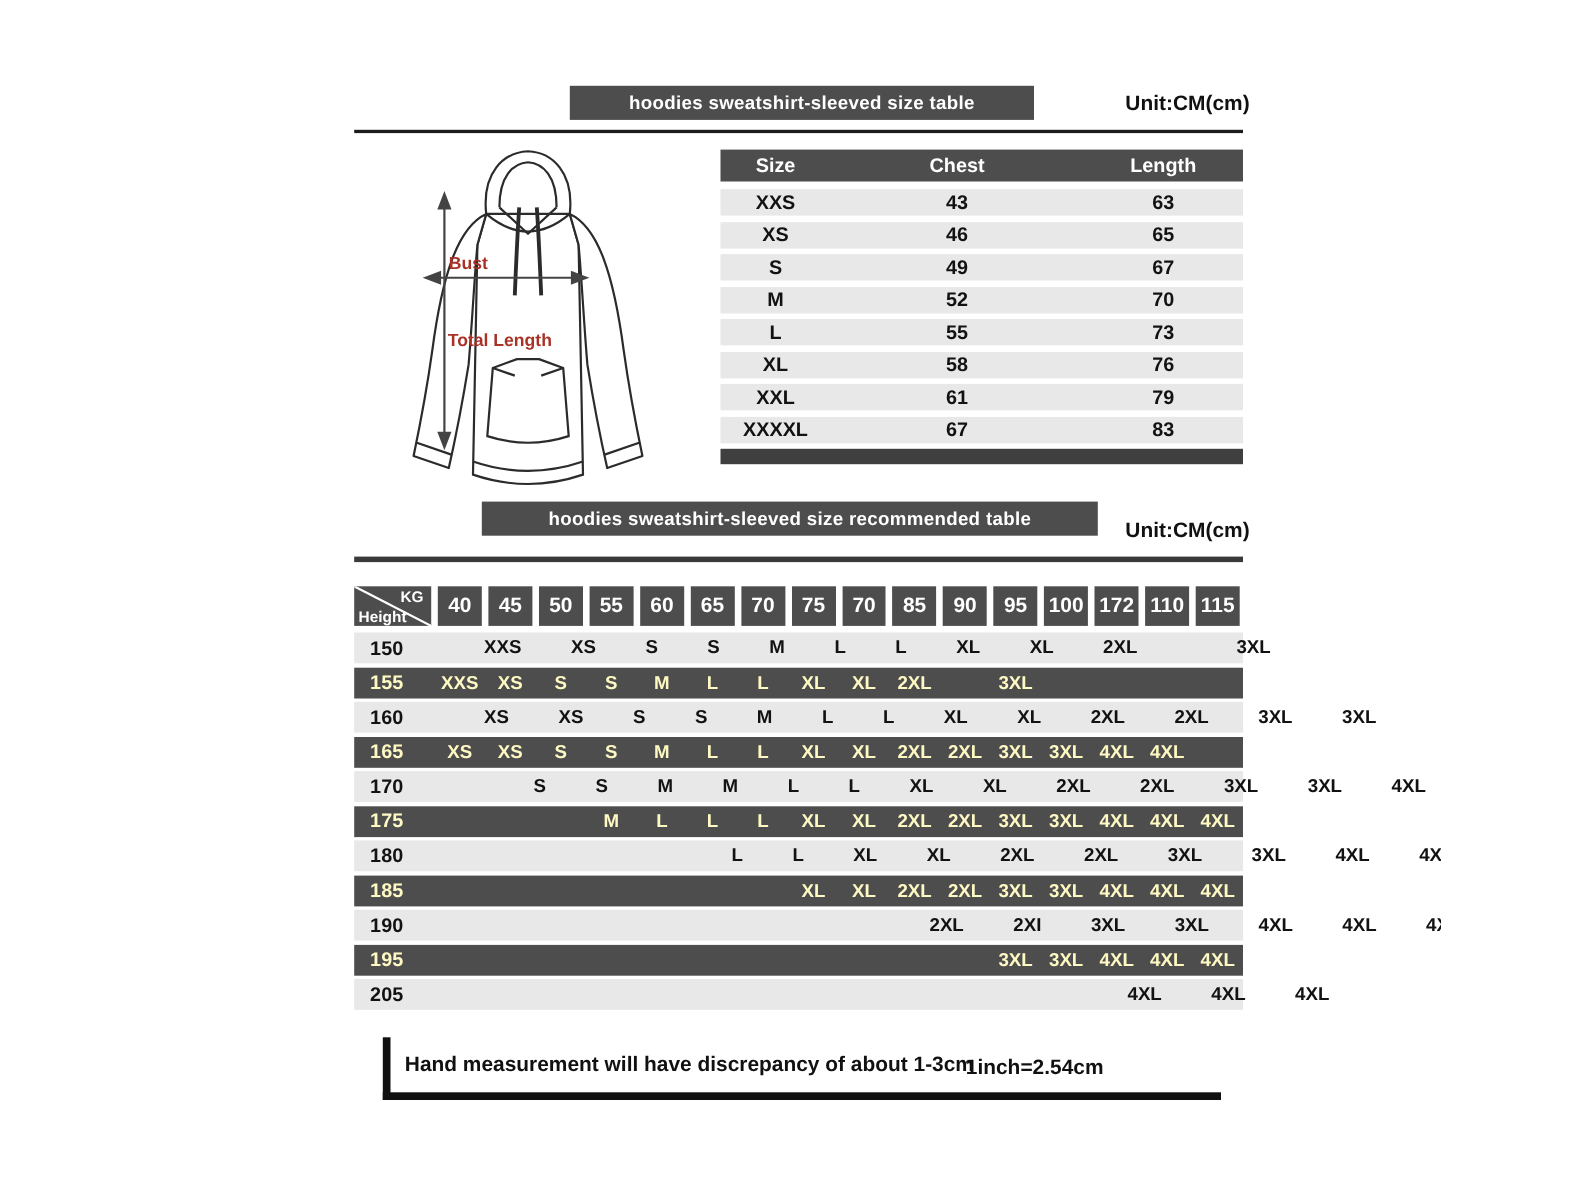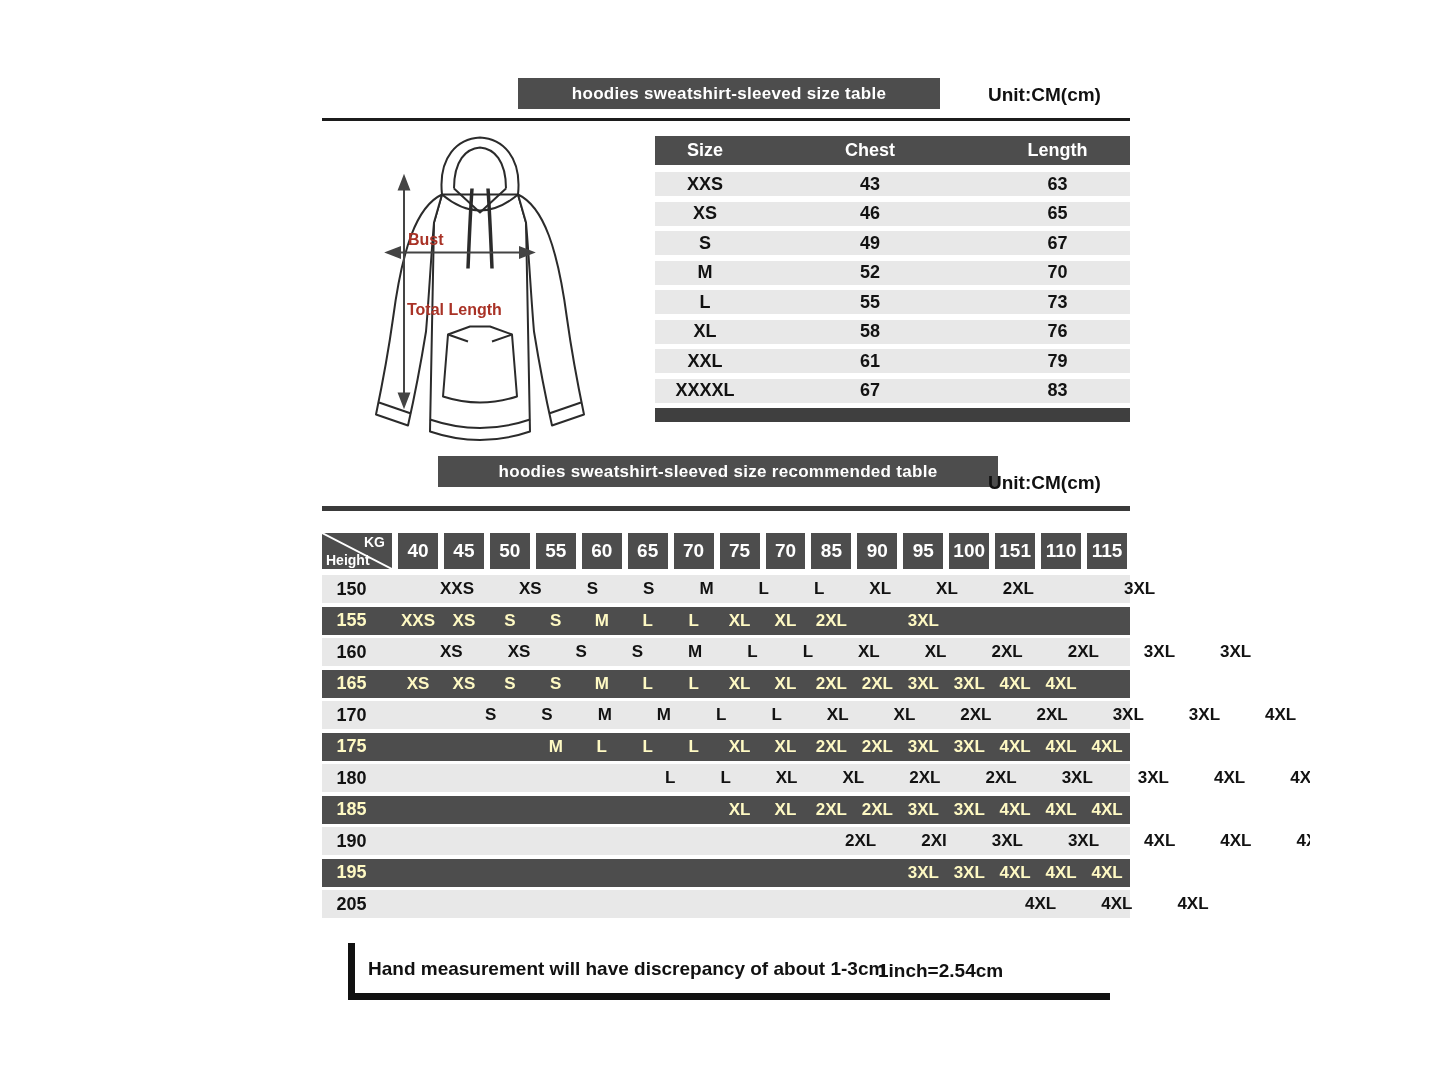--- a/index.html
+++ b/index.html
@@ -8,21 +8,21 @@
     position:relative; width:1310px; height:1071px; background:#ffffff;
     font-family:"Liberation Sans", sans-serif; color:#111; overflow:hidden;
   }
   .title-bar {
     position:absolute; background:#4d4d4d; color:#ffffff; font-weight:bold;
     display:flex; align-items:center; justify-content:center; font-size:17px;
     letter-spacing:0.3px;
   }
   #title1 { left:518px; top:78px; width:422px; height:31px; }
   #title2 { left:438px; top:456px; width:560px; height:31px; }
-  .unit { position:absolute; font-weight:bold; font-size:19px; color:#111; width:148px; text-align:left; }
+  .unit { position:absolute; font-weight:bold; font-size:19px; color:#111; width:148px; text-align:right; }
   #unit1 { left:988px; top:84px; }
   #unit2 { left:988px; top:472px; }
   .hr-thin  { position:absolute; left:322px; top:118px; width:808px; height:3px; background:#1c1c1c; }
   .hr-thick { position:absolute; left:322px; top:506px; width:808px; height:5px; background:#3a3a3a; }
 
   
   .hoodie { position:absolute; left:330px; top:124px; width:300px; height:340px; }
   .hoodie svg { width:100%; height:100%; }
 
   
@@ -178,21 +178,21 @@
         <div class="m-hbox">55</div>
         <div class="m-hbox">60</div>
         <div class="m-hbox">65</div>
         <div class="m-hbox">70</div>
         <div class="m-hbox">75</div>
         <div class="m-hbox">70</div>
         <div class="m-hbox">85</div>
         <div class="m-hbox">90</div>
         <div class="m-hbox">95</div>
         <div class="m-hbox">100</div>
-        <div class="m-hbox">151</div>
+        <div class="m-hbox">172</div>
         <div class="m-hbox">110</div>
         <div class="m-hbox">115</div>
       </div>
     <div id="m-rows">
         <div class="m-grid m-row light">
           <span class="m-label">150</span>
           <span class="m-cell">XXS</span>
           <span class="m-cell">XS</span>
           <span class="m-cell">S</span>
           <span class="m-cell">S</span>

